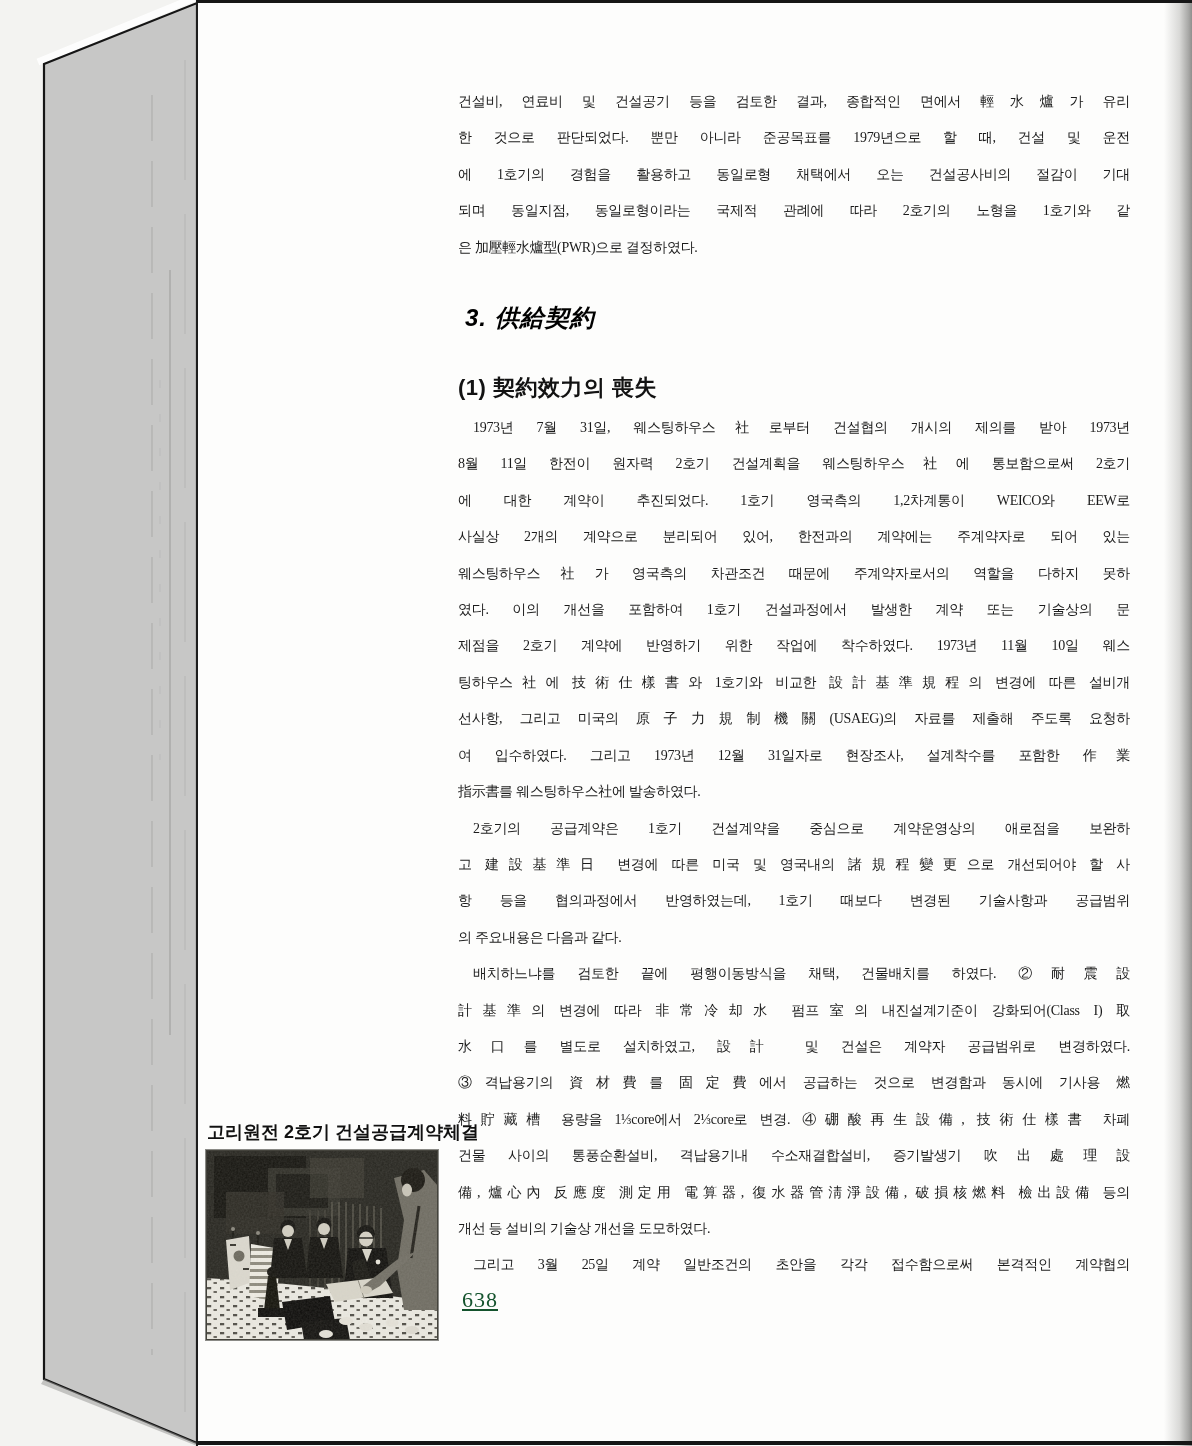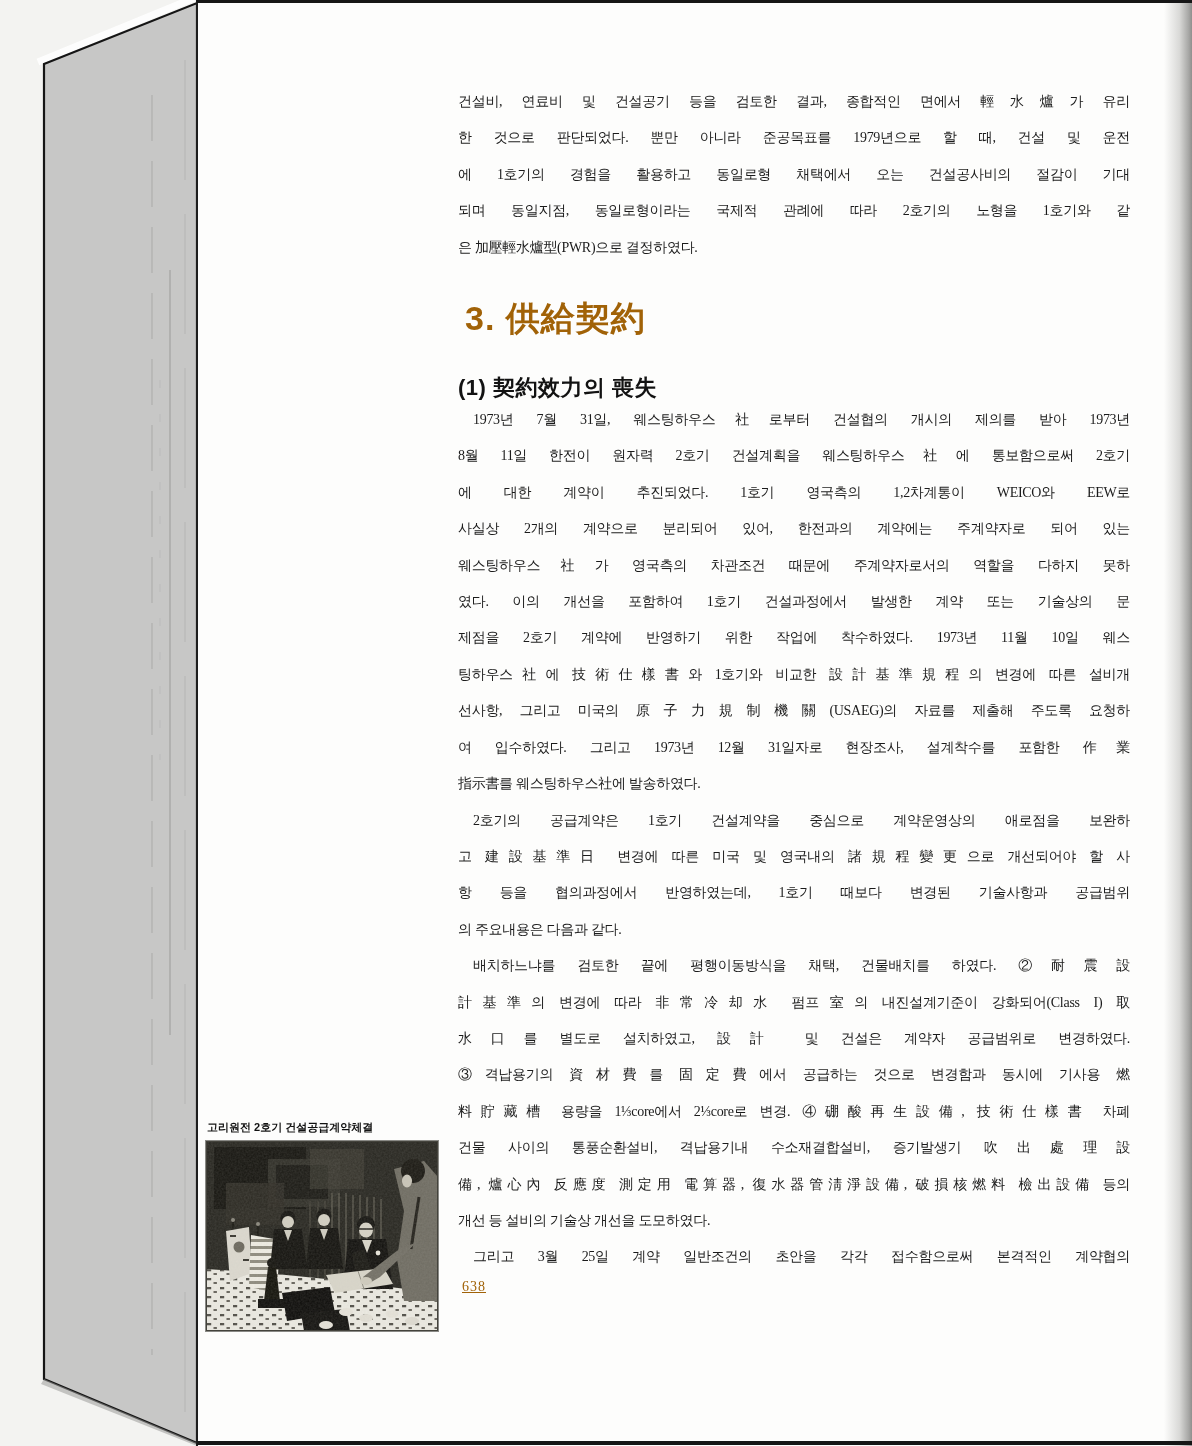--- a/index.html
+++ b/index.html
@@ -47,39 +47,39 @@
   .tline{
     height:36.42px;overflow:hidden;
     text-align:justify;text-align-last:justify;
     white-space:normal;
   }
   .tline.tlast{text-align-last:left;}
   .alljust .tline.tlast{text-align-last:justify;}
   .indent .tline:first-child{padding-left:15px;}
   .h1{
     font-family:"Liberation Sans","DejaVu Sans",sans-serif;
-    font-size:34px;font-weight:bold;line-height:30px;
-    margin:37px 0 0 7px;color:#a16207;letter-spacing:1px;
+    font-size:24px;font-weight:bold;line-height:30px;
+    margin:37px 0 0 7px;color:#000000;letter-spacing:1px;font-style:italic;
   }
   .h2{
     font-family:"Liberation Sans","DejaVu Sans",sans-serif;
     font-size:22px;font-weight:bold;line-height:28px;
-    margin:41px 0 0 0;color:#121212;letter-spacing:0.5px;
+    margin:41px 0 8px 0;color:#121212;letter-spacing:0.5px;
   }
   .p2{margin-top:0;}
   .footer-num{
-    margin:3px 0 0 4px;font-size:14px;color:#a16207;letter-spacing:1px;text-decoration:underline;
+    margin:3px 0 0 4px;font-size:22px;color:#14532d;letter-spacing:1px;text-decoration:underline;
   }
   
   .photo-block{
     position:absolute;left:8px;top:1120px;width:234px;
   }
   .caption{
     font-family:"Liberation Sans","DejaVu Sans",sans-serif;
-    font-size:11px;font-weight:bold;color:#111;
+    font-size:18px;font-weight:bold;color:#111;
     letter-spacing:0px;margin:0 0 5px 2px;white-space:nowrap;
   }
   .photo-frame{
     width:232px;height:190px;border:1px solid #8a8a86;
     box-sizing:content-box;background:#26251f;
   }
 </style>
 </head>
 <body>
 

